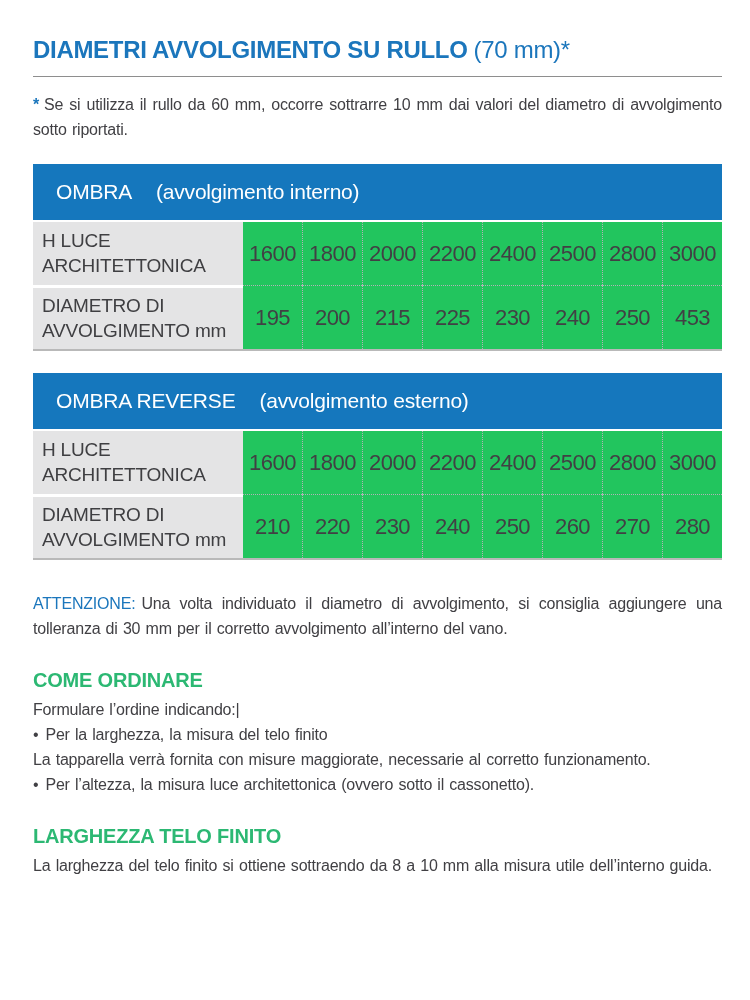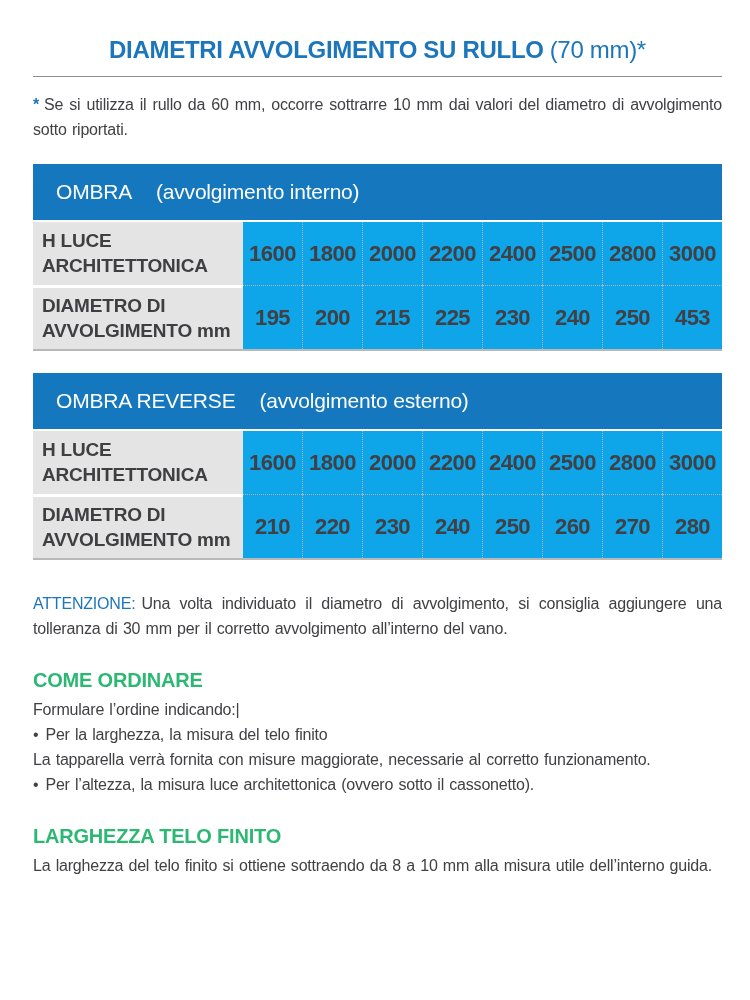--- a/index.html
+++ b/index.html
@@ -2,44 +2,44 @@
 <html><head>
 <meta charset="utf-8">
 <style>
   html,body{margin:0;padding:0;background:#fff;}
   .page{
     width:750px;height:1000px;box-sizing:border-box;overflow:hidden;
     padding:30px 28px 0 33px;background:#fff;
     font-family:"Liberation Sans", sans-serif;color:#414044;
   }
   
-  .title{margin:6px 0 12px;font-size:24px;line-height:1.15;letter-spacing:-0.3px;color:#1B76BC;font-weight:bold;text-align:center;}
+  .title{margin:6px 0 12px;font-size:24px;line-height:1.15;letter-spacing:-0.3px;color:#1B76BC;font-weight:bold;}
   .title-suffix{font-weight:normal;margin-left:6px;}
   .rule{border:none;border-top:1px solid #8E8E8E;height:0;margin:0 0 15px;}
   
   .body, .note{font-size:16px;line-height:1.58;margin:0;letter-spacing:-0.2px;word-spacing:1px;}
   .justify{text-align:justify;}
   .note{margin-bottom:22px;}
   .note-star{color:#1B76BC;font-weight:bold;margin-right:5px;}
   
   .tbl{margin:0 0 22px;border-bottom:2px solid #B9B9B9;}
   .tbl-header{
     background:#1577BD;color:#fff;height:56px;display:flex;align-items:center;
     padding-left:23px;font-size:21px;letter-spacing:-0.2px;margin-bottom:2px;
   }
   .tbl-qualifier{margin-left:24px;}
-  .tbl-row{display:flex;font-weight:bold;}
+  .tbl-row{display:flex;}
   .cell-label{
     width:210px;flex:0 0 210px;box-sizing:border-box;background:#E4E4E5;
     display:flex;align-items:center;padding:6px 8px 6px 9px;
     font-size:19px;line-height:1.28;letter-spacing:-0.2px;min-height:63px;color:#3F3F42;
   }
   .cell-value{
     flex:1 1 0;display:flex;align-items:center;justify-content:center;
-    font-size:22px;letter-spacing:-0.5px;min-height:63px;color:#414044;background:#0ea5e9;
+    font-size:22px;letter-spacing:-0.5px;min-height:63px;color:#414044;background:#22c55e;
   }
   .cell-value + .cell-value{border-left:1px dotted #B2B2B5;}
   .row2 .cell-label{border-top:3px solid #fff;}
   .row2 .cell-value{border-top:1px dotted #B2B2B5;}
   
   .attention{margin-top:31px;}
   .attention-label{color:#1B76BC;margin-right:6px;}
   
   .green-heading{margin:27px 0 5px;font-size:20px;letter-spacing:-0.2px;color:#2CB873;font-weight:bold;}
   .bullet-dot{margin-right:7px;}

